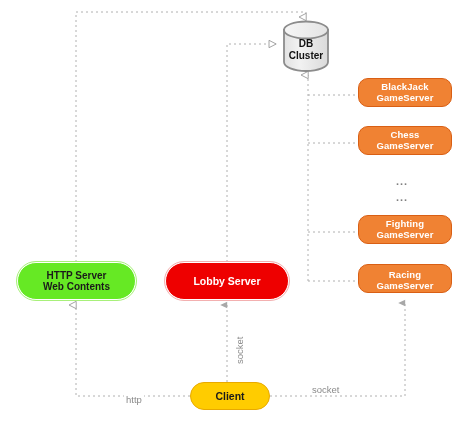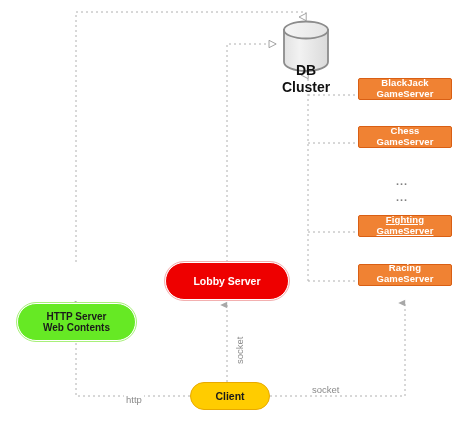--- a/index.html
+++ b/index.html
@@ -38,22 +38,22 @@
     z-index: 5;
   }
   .node .label {
     display: block;
     white-space: pre-line;
   }
 
   
   .gameserver {
     width: 94px;
-    height: 22px;
-    border-radius: 2px;
+    height: 29px;
+    border-radius: 10px;
     background: #f08233;
     border: 1.6px solid #d95f14;
     color: #ffffff;
     font-size: 9.5px;
     font-weight: bold;
     letter-spacing: 0.1px;
   }
 
   
   .httpserver {
@@ -98,27 +98,26 @@
     width: 48px;
     height: 52px;
     z-index: 5;
   }
   .db-text {
     position: absolute;
     left: 0;
     top: 18px;
     width: 48px;
     text-align: center;
-    font-size: 14px;
+    font-size: 10px;
     font-weight: bold;
     color: #111111;
     line-height: 1.2;
     white-space: pre-line;
     pointer-events: none;
-    margin-top: 24px;
   }
 
   
   .ellipsis {
     position: absolute;
     color: #808080;
     font-size: 11px;
     font-weight: bold;
     letter-spacing: 1px;
     z-index: 4;
@@ -204,34 +203,34 @@
   <div class="node gameserver" style="left:358px; top:78px;">
     <span class="label">BlackJack
 GameServer</span>
   </div>
 
   <div class="node gameserver" style="left:358px; top:126px;align-items:center;">
     <span class="label">Chess
 GameServer</span>
   </div>
 
-  <div class="node gameserver" style="left:358px; top:215px;text-decoration:underline;">
+  <div class="node gameserver" style="left:358px; top:215px;">
     <span class="label">Fighting
 GameServer</span>
   </div>
 
   <div class="node gameserver" style="left:358px; top:264px;align-items:flex-end;">
     <span class="label">Racing
 GameServer</span>
   </div>
 
   <div class="ellipsis" style="left:396px; top:175px;">...</div>
   <div class="ellipsis" style="left:396px; top:191px;">...</div>
 
-  <div class="node httpserver" style="left:17px; top:262px;margin-top:41px;">
+  <div class="node httpserver" style="left:17px; top:262px;">
     <span class="label">HTTP Server
 Web Contents</span>
   </div>
 
   <div class="node lobbyserver" style="left:165px; top:262px;">
     <span class="label">Lobby Server</span>
   </div>
 
   <div class="node client" style="left:190px; top:382px;">
     <span class="label">Client</span>

